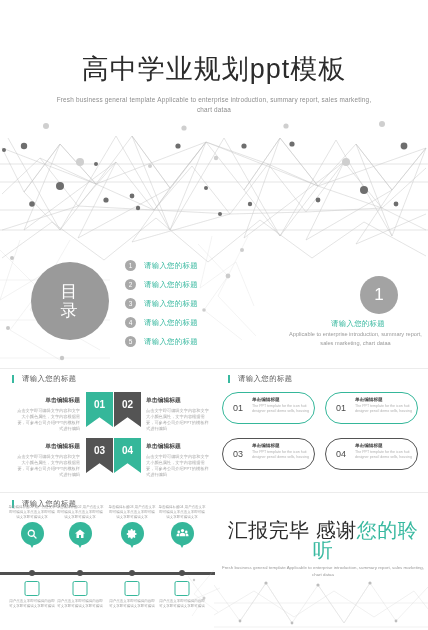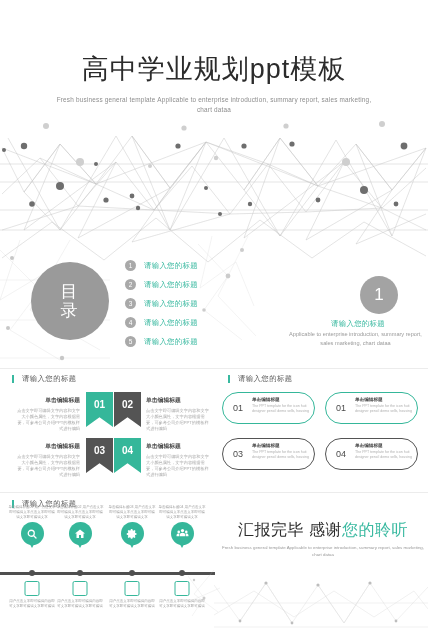--- a/index.html
+++ b/index.html
@@ -121,21 +121,21 @@
     width:13px;height:13px;border:1.6px solid #35b79a;border-radius:2px;
   }
   .tl-cap-bot{
     position:absolute;left:0;top:94px;width:48px;text-align:center;
     font-size:3.5px;line-height:5px;color:#9a9a9a;
   }
 
   
   .thanks{position:absolute;left:218px;top:520px;width:210px;height:60px;}
   .thanks-title{
-    width:210px;text-align:center;font-size:16px;line-height:20px;letter-spacing:.5px;color:#2b2b2b;
+    width:210px;text-align:center;font-size:20px;line-height:20px;letter-spacing:.5px;color:#2b2b2b;
   }
   .thanks-title .hl{color:#39b9a0;}
   .thanks-sub{
     margin-top:5px;width:210px;text-align:center;font-size:4.4px;line-height:6.5px;color:#9a9a9a;
   }
 
   .divider{position:absolute;height:1px;background:#ececec;}
 </style>
 </head>
 <body>

